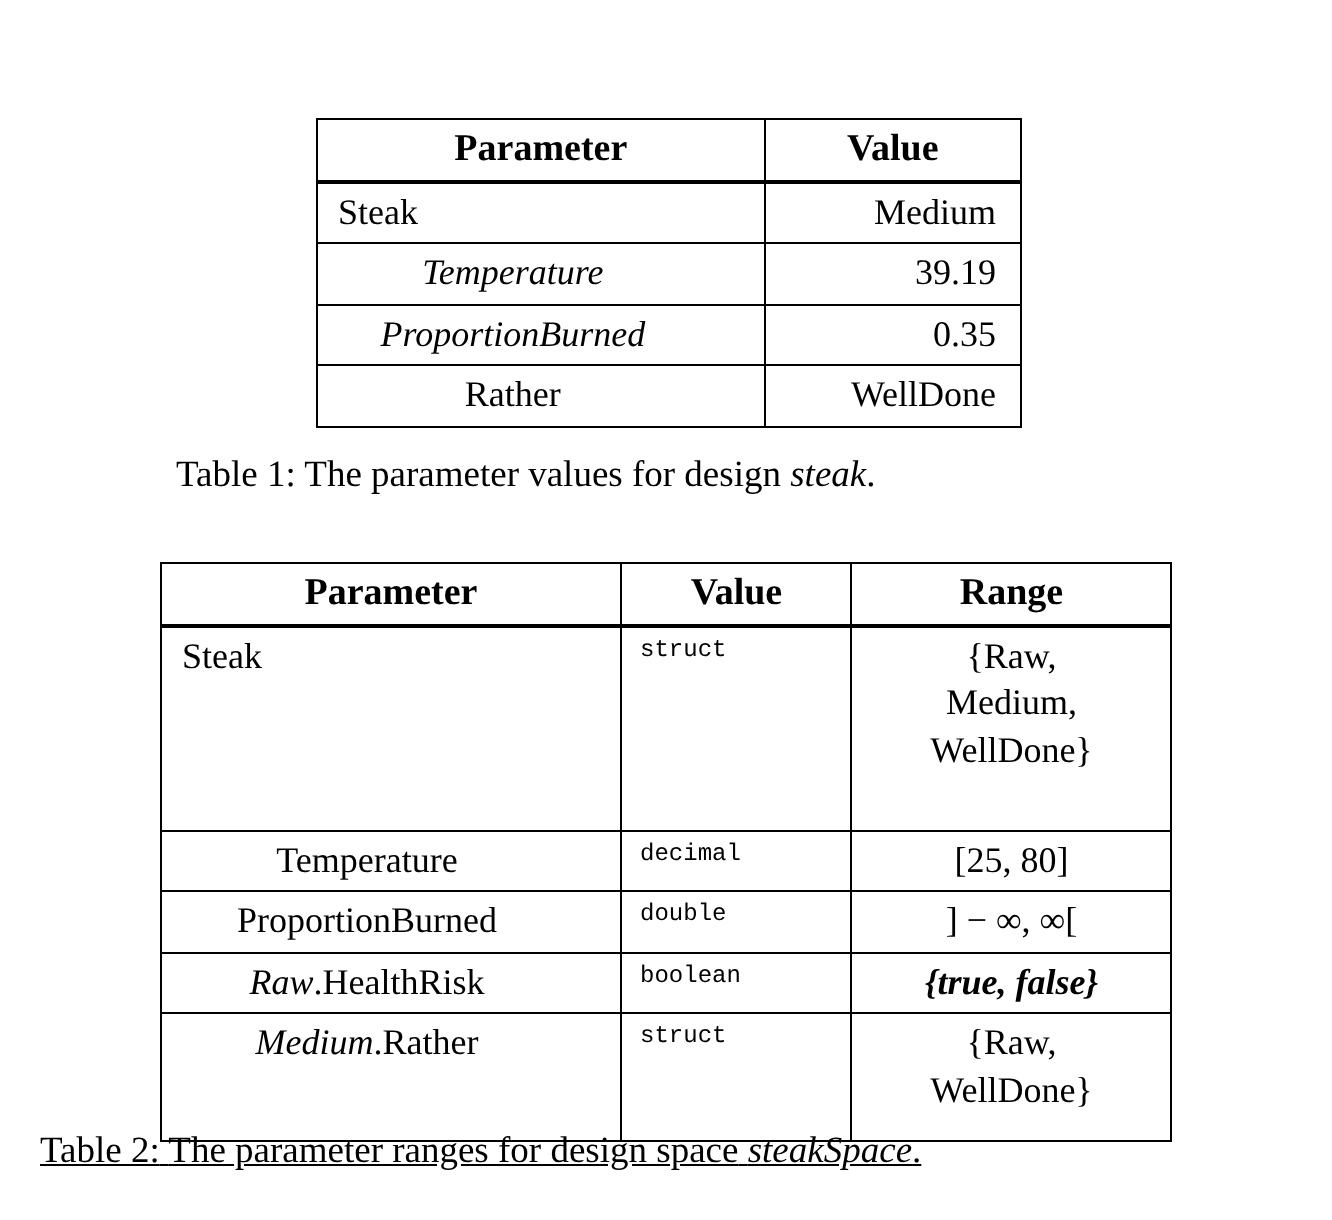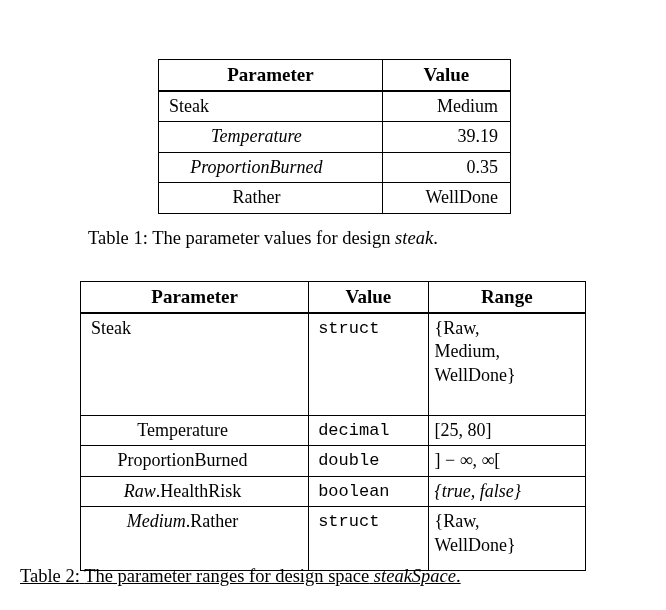--- a/index.html
+++ b/index.html
@@ -82,36 +82,37 @@
   #table2 td.p {
     padding: 3px 10px 3px 10px;
     white-space: nowrap;
   }
   #table2 td.p.root  { text-align: left; }
   #table2 td.p.child { text-align: center; padding-right: 34px; }
   #table2 td.t {
     padding: 4px 8px 3px 9px;
     text-align: left;
     font-family: "Liberation Mono", "DejaVu Sans Mono", monospace;
-    font-size: 17px;
+    font-size: 12px;
     white-space: nowrap;
   }
   #table2 td.r {
     padding: 3px 6px 3px 6px;
-    text-align: left;
+    text-align: center;
     white-space: nowrap;
   }
   #table2 tr.tall td { height: 94px; }
   #table2 tr.tall2 td { height: 56px; }
 
   
   .it { font-style: italic; }
   .math {
     font-style: italic;
     font-family: "Liberation Serif", "DejaVu Serif", serif;
+    font-weight: bold;
   }
   .mathup {
     font-style: normal;
     font-family: "Liberation Serif", "DejaVu Serif", serif;
   }
   .rng-line { display: block; }
 
   
   .caption {
     position: absolute;

